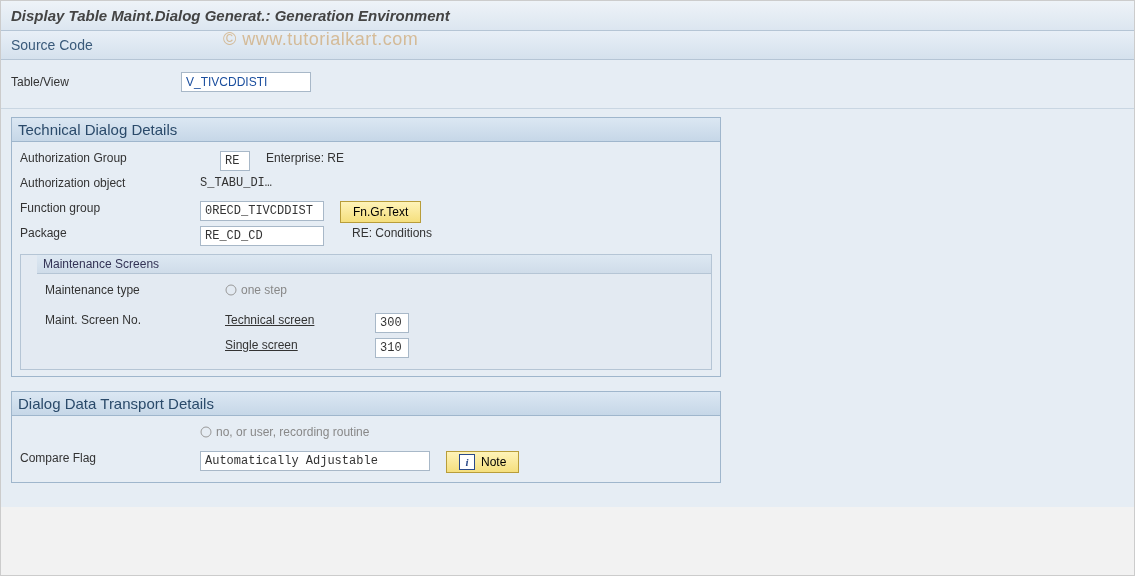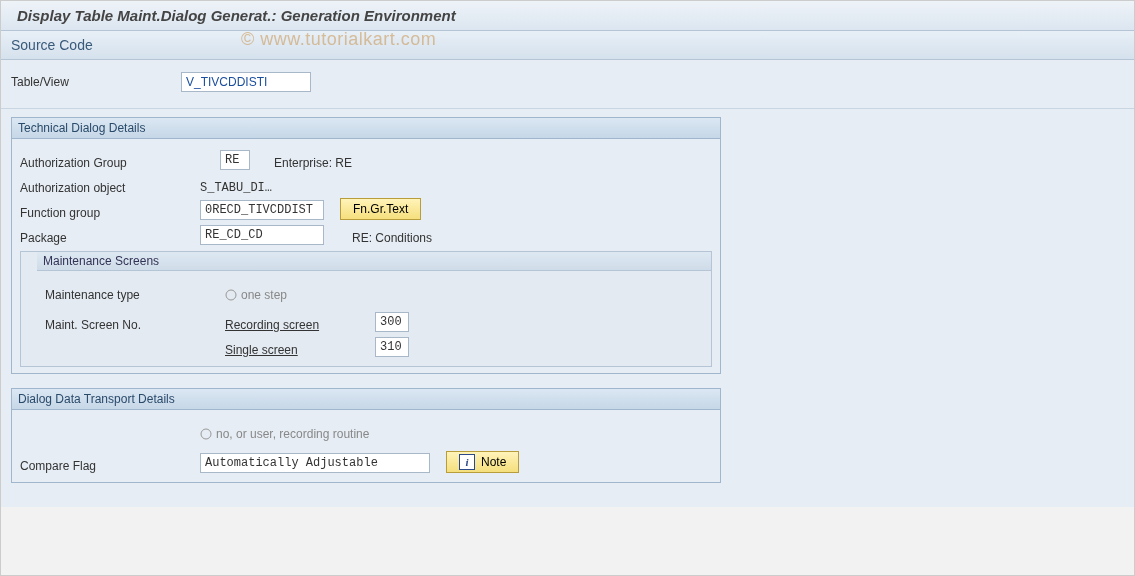--- a/index.html
+++ b/index.html
@@ -2,38 +2,38 @@
 <html><head>
   <meta charset="utf-8">
   <style>
     * { box-sizing: border-box; margin: 0; padding: 0; font-family: Arial, Helvetica, sans-serif; }
     body { background: #fff; font-size: 12px; color: #333; }
     .page { width: 1135px; height: 576px; background: #f2f2f2; border: 1px solid #ccc; position: relative; }
     
     .titlebar {
       background: linear-gradient(#eef3f8, #dce6f0);
       border-bottom: 1px solid #b5c5d5;
-      padding: 6px 16px;
+      padding: 6px 10px;
       font-size: 15px;
       font-weight: bold;
       font-style: italic;
       color: #444;
     }
     .menubar {
       background: linear-gradient(#e8eff7, #d5e1ed);
       border-bottom: 1px solid #b5c5d5;
       padding: 6px 10px;
       color: #3a5a7a;
       font-size: 14px;
     }
     .menubar span { cursor: pointer; }
     
     .watermark {
       position: absolute;
-      top: 28px; left: 240px;
+      top: 28px; left: 222px;
       color: rgba(200, 140, 60, 0.5);
       font-size: 18px;
       pointer-events: none;
       letter-spacing: 0.5px;
     }
     
     .topfield { padding: 12px 10px 16px 10px; display:flex; align-items:center; background:#e6edf4; border-bottom:1px solid #c9d6e2;}
     
     .lbl { width: 170px; display:inline-block; color:#333; }
     
@@ -42,41 +42,41 @@
     }
     
     .content { padding: 8px 10px 10px 10px; background:#e6edf4; }
     
     .groupbox {
       background: #e6edf4; border:1px solid #9fb6cc; margin-bottom: 14px; width:710px;
     }
     .grouptitle {
       background: linear-gradient(#dbe7f3, #c6d7e7);
       border-bottom:1px solid #9fb6cc;
-      padding:3px 6px; font-size:12px; color:#2a4a6a;
+      padding:3px 6px; font-size:15px; color:#2a4a6a;
     }
     .groupbody { padding: 6px 8px; }
     
-    .row { display:flex; align-items:flex-end; margin: 3px 0; min-height: 22px;}
+    .row { display:flex; align-items:flex-start; margin: 3px 0; min-height: 22px;}
     .row .field { background:#fff; border:1px solid #a8b8c8; padding:1px 4px; height:20px; font-size:12px; color:#333; font-family: 'Courier New', monospace; }
-    .row .after { margin-left: 24px; color:#333; }
+    .row .after { margin-left: 16px; color:#333; }
     
     .btn {
       background: linear-gradient(#fff3b8, #f5df7d);
       border:1px solid #b89d3a; padding:2px 12px; font-size:12px; cursor:pointer; height:22px;
       display:inline-flex; align-items:center; gap:6px;
     }
     
     .subgroup {
       border:1px solid #b5c5d5; background:#e3eaf2; margin-top:6px;padding-left:16px;
     }
     .subtitle { background: linear-gradient(#dde8f2, #cfdce9); padding:2px 6px; border-bottom:1px solid #b5c5d5; color:#335; }
     .subbody { padding: 6px 8px;}
     
-    .radio { display:inline-flex; align-items:center; gap:4px; color:#888;margin-top:8px; }
+    .radio { display:inline-flex; align-items:center; gap:4px; color:#888; }
     .radio svg { width:12px; height:12px; }
     
     .link { text-decoration: underline; color:#333; }
     .num { width:34px; text-align:left; }
     
     .info-ico {
       width:16px;height:16px;display:inline-flex;align-items:center;justify-content:center;
       background:#fff;border:1px solid #2a4a8a;color:#2a4a8a;font-weight:bold;font-style:italic;font-family:serif;font-size:11px;
     }
   </style>
@@ -137,21 +137,21 @@
               <span class="radio">
                 <svg viewBox="0 0 12 12">
                     <circle cx="6" cy="6" r="5" fill="none" stroke="#999"></circle>
                   </svg>
                 <span>one step</span>
               </span>
             </div>
 
             <div class="row" style="margin-top:8px">
               <span class="lbl" style="width:180px">Maint. Screen No.</span>
-              <span class="link" style="width:150px;display:inline-block">Recording screen</span>
+              <span class="link" style="width:150px;display:inline-block">Technical screen</span>
               <input readonly="" class="field num" value="300" style="">
             </div>
             <div class="row">
               <span class="lbl" style="width:180px"></span>
               <span class="link" style="width:150px;display:inline-block">Single screen</span>
               <input readonly="" class="field num" value="310" style="">
             </div>
 
           </div>
         </div>
@@ -166,21 +166,21 @@
         <div class="row">
           <span class="lbl" style="width:180px"></span>
           <span class="radio">
             <svg viewBox="0 0 12 12">
                 <circle cx="6" cy="6" r="5" fill="none" stroke="#999"></circle>
               </svg>
             <span>no, or user, recording routine</span>
           </span>
         </div>
 
-        <div class="row" style="margin-top:10px">
+        <div class="row" style="margin-top:4px">
           <span class="lbl" style="width:180px">Compare Flag</span>
           <input readonly="" class="field" style="width: 230px; font-family: &quot;Courier New&quot;, monospace;" value="Automatically Adjustable">
           <span style="width:16px"></span>
           <button class="btn">
             <span class="info-ico">i</span>
             <span>Note</span>
           </button>
         </div>
 
       </div>

